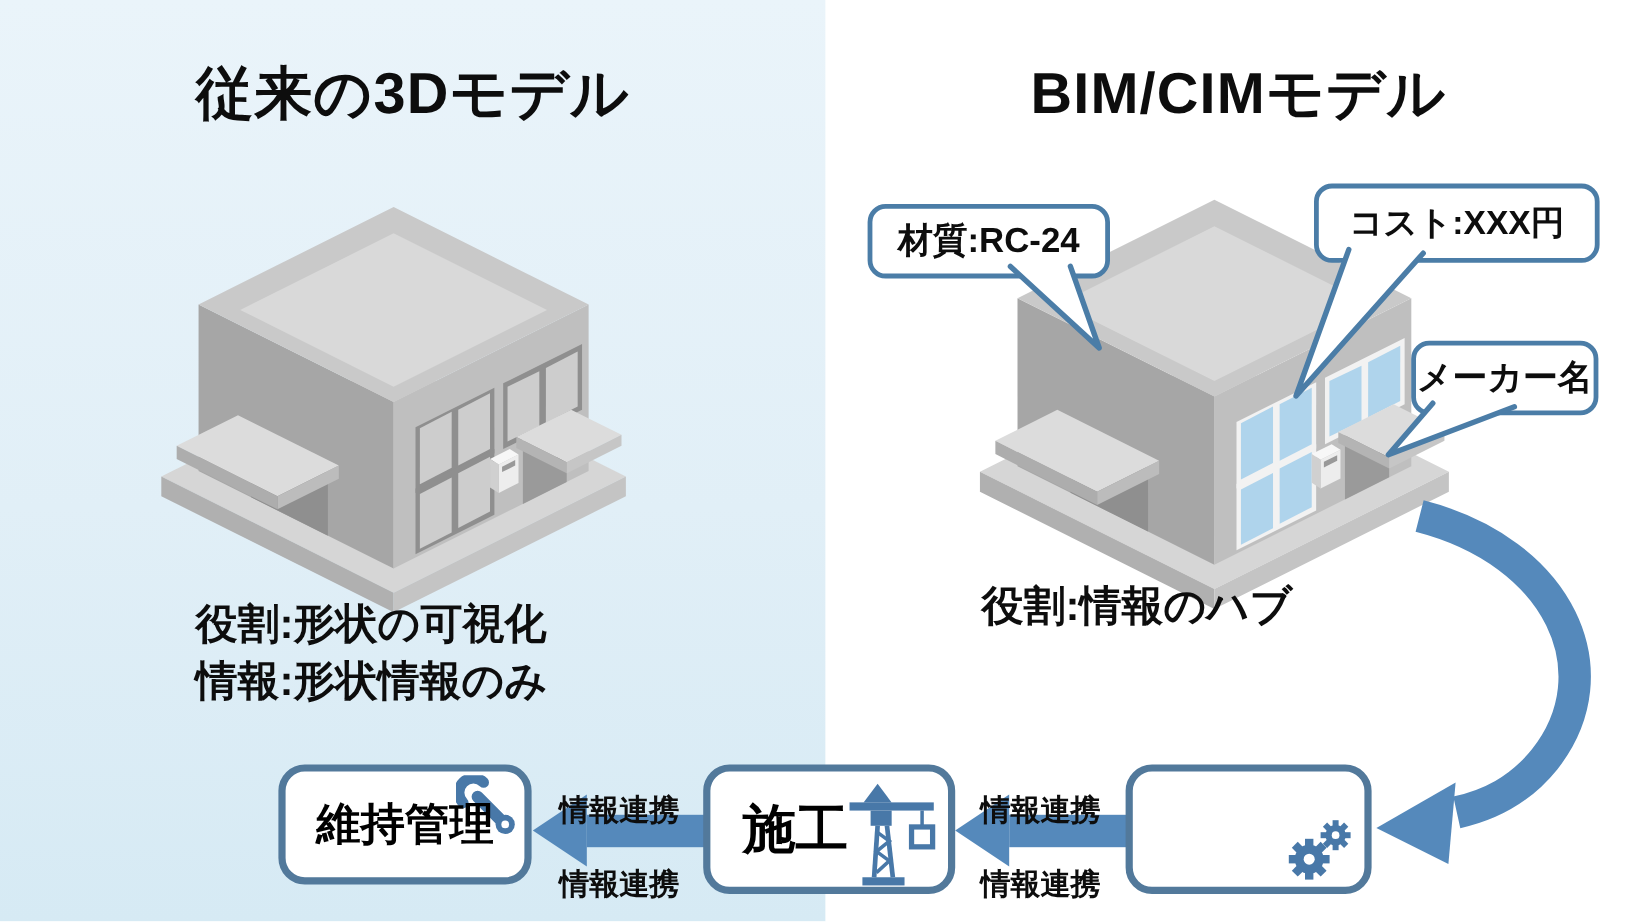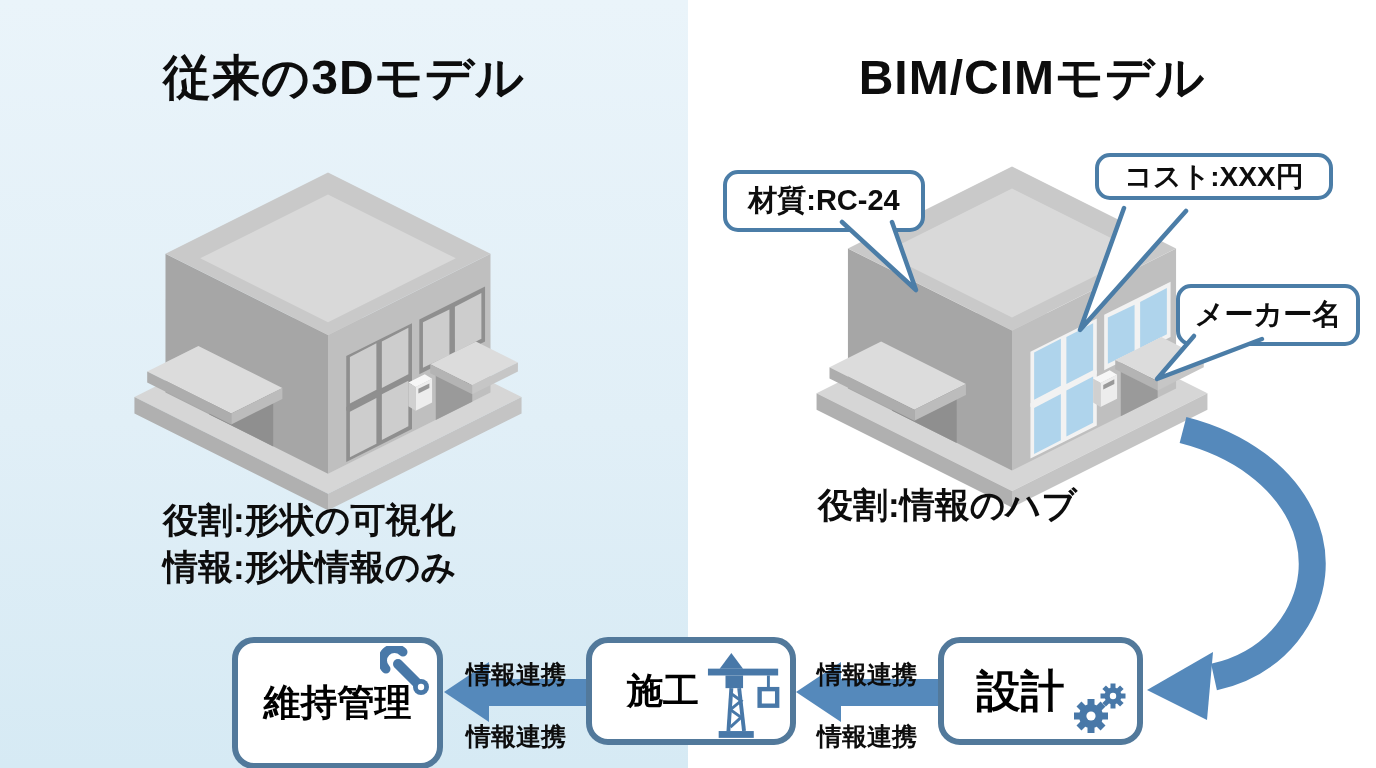--- a/index.html
+++ b/index.html
@@ -131,24 +131,24 @@
     <use href="#bldg"></use>
   </svg>
 
   <div class="body-text" style="left:163px; top:497px;">役割:形状の可視化</div>
   <div class="body-text" style="left:163px; top:544px;">情報:形状情報のみ</div>
   <div class="body-text" style="left:818px; top:482px;">役割:情報のハブ</div>
 
   <div class="callout" style="left:723px; top:170px; width:202px; height:62px; font-size:29px;">
     <span>材質:RC-24</span>
   </div>
-  <div class="callout" style="left:1095px; top:153px; width:238px; height:47px; font-size:28px;">
+  <div class="callout" style="left:1095px; top:153px; width:238px; height:66px; font-size:28px;">
     <span>コスト:XXX円</span>
   </div>
-  <div class="callout" style="left:1176px; top:284px; width:184px; height:62px; font-size:29px;">
+  <div class="callout" style="left:1176px; top:284px; width:156px; height:62px; font-size:29px;">
     <span>メーカー名</span>
   </div>
 
   <svg class="overlay" width="1376" height="768" viewBox="0 0 1376 768">
     <path class="tail" d="M 842 222 L 916 290 L 892 222"></path>
     <path class="tail" d="M 1124 208 L 1080 330 L 1186 211"></path>
     <path class="tail" d="M 1194 336 L 1157 379 L 1262 339"></path>
 
     <g>
       <path class="accent-stroke" d="M 1183 430 C 1300 460, 1345 560, 1287 633 C 1266 659 1241 671 1214 677" fill="none" stroke-width="27"></path>
@@ -163,47 +163,46 @@
       <polygon class="accent-fill" points="796,692 841,662 841,722"></polygon>
       <rect class="accent-fill" x="841" y="679" width="100" height="27"></rect>
     </g>
   </svg>
 
   <div class="link-label" style="left:461px; top:646px;">情報連携</div>
   <div class="link-label" style="left:461px; top:708px;">情報連携</div>
   <div class="link-label" style="left:812px; top:646px;">情報連携</div>
   <div class="link-label" style="left:812px; top:708px;">情報連携</div>
 
-  <div class="flow-box" style="left:232px; top:637px; width:211px; height:132px; font-size:37px;">
+  <div class="flow-box" style="left:232px; top:637px; width:211px; height:100px; font-size:37px;">
     <span class="box-label">維持管理</span>
     <svg class="box-icon" style="right:5px; top:3px;" width="52" height="52" viewBox="0 0 52 52">
       <path class="icon-blue-stroke" d="M 23 6 A 12 12 0 1 0 6 23" stroke-width="9" stroke-linecap="round"></path>
       <line class="icon-blue-stroke" x1="18" y1="18" x2="41" y2="41" stroke-width="10" stroke-linecap="round"></line>
       <circle class="icon-blue" cx="41" cy="41" r="8"></circle>
       <circle cx="41" cy="41" r="3.2" fill="#ffffff"></circle>
     </svg>
   </div>
 
-  <div class="flow-box" style="left:586px; top:637px; width:210px; height:108px; font-size:36px;">
+  <div class="flow-box" style="left:586px; top:637px; width:210px; height:108px; font-size:44px;">
     <span class="box-label" style="transform:translateX(-28px);">施工</span>
     <svg class="box-icon" style="right:6px; top:6px;" width="78" height="90" viewBox="0 0 80 92">
       <rect class="icon-blue" x="2" y="20" width="72" height="7"></rect>
       <polygon class="icon-blue" points="14,20 26,4 38,20"></polygon>
       <rect class="icon-blue" x="20" y="27" width="18" height="13"></rect>
       <line class="icon-blue-stroke" x1="26" y1="40" x2="23" y2="84" stroke-width="4"></line>
       <line class="icon-blue-stroke" x1="34" y1="40" x2="39" y2="84" stroke-width="4"></line>
       <polyline class="icon-blue-stroke" points="25,45 36,53 25,62 36,70 25,80" stroke-width="3"></polyline>
       <rect class="icon-blue" x="13" y="84" width="36" height="7"></rect>
       <line class="icon-blue-stroke" x1="64" y1="27" x2="64" y2="41" stroke-width="3"></line>
       <rect class="icon-blue-stroke" x="55" y="41" width="18" height="17" stroke-width="4.5"></rect>
     </svg>
   </div>
 
   <div class="flow-box" style="left:938px; top:637px; width:205px; height:108px; font-size:44px;">
-    <span class="box-label" style="transform:translateX(-20px);">設計</span>
     <svg class="box-icon" style="right:8px; bottom:4px;" width="64" height="52" viewBox="0 0 64 52">
       <g>
         <circle class="icon-blue" cx="26" cy="33" r="12"></circle>
         <rect class="icon-blue" x="22.5" y="16" width="7" height="7"></rect>
         <rect class="icon-blue" x="22.5" y="16" width="7" height="7" transform="rotate(45 26 33)"></rect>
         <rect class="icon-blue" x="22.5" y="16" width="7" height="7" transform="rotate(90 26 33)"></rect>
         <rect class="icon-blue" x="22.5" y="16" width="7" height="7" transform="rotate(135 26 33)"></rect>
         <rect class="icon-blue" x="22.5" y="16" width="7" height="7" transform="rotate(180 26 33)"></rect>
         <rect class="icon-blue" x="22.5" y="16" width="7" height="7" transform="rotate(225 26 33)"></rect>
         <rect class="icon-blue" x="22.5" y="16" width="7" height="7" transform="rotate(270 26 33)"></rect>

